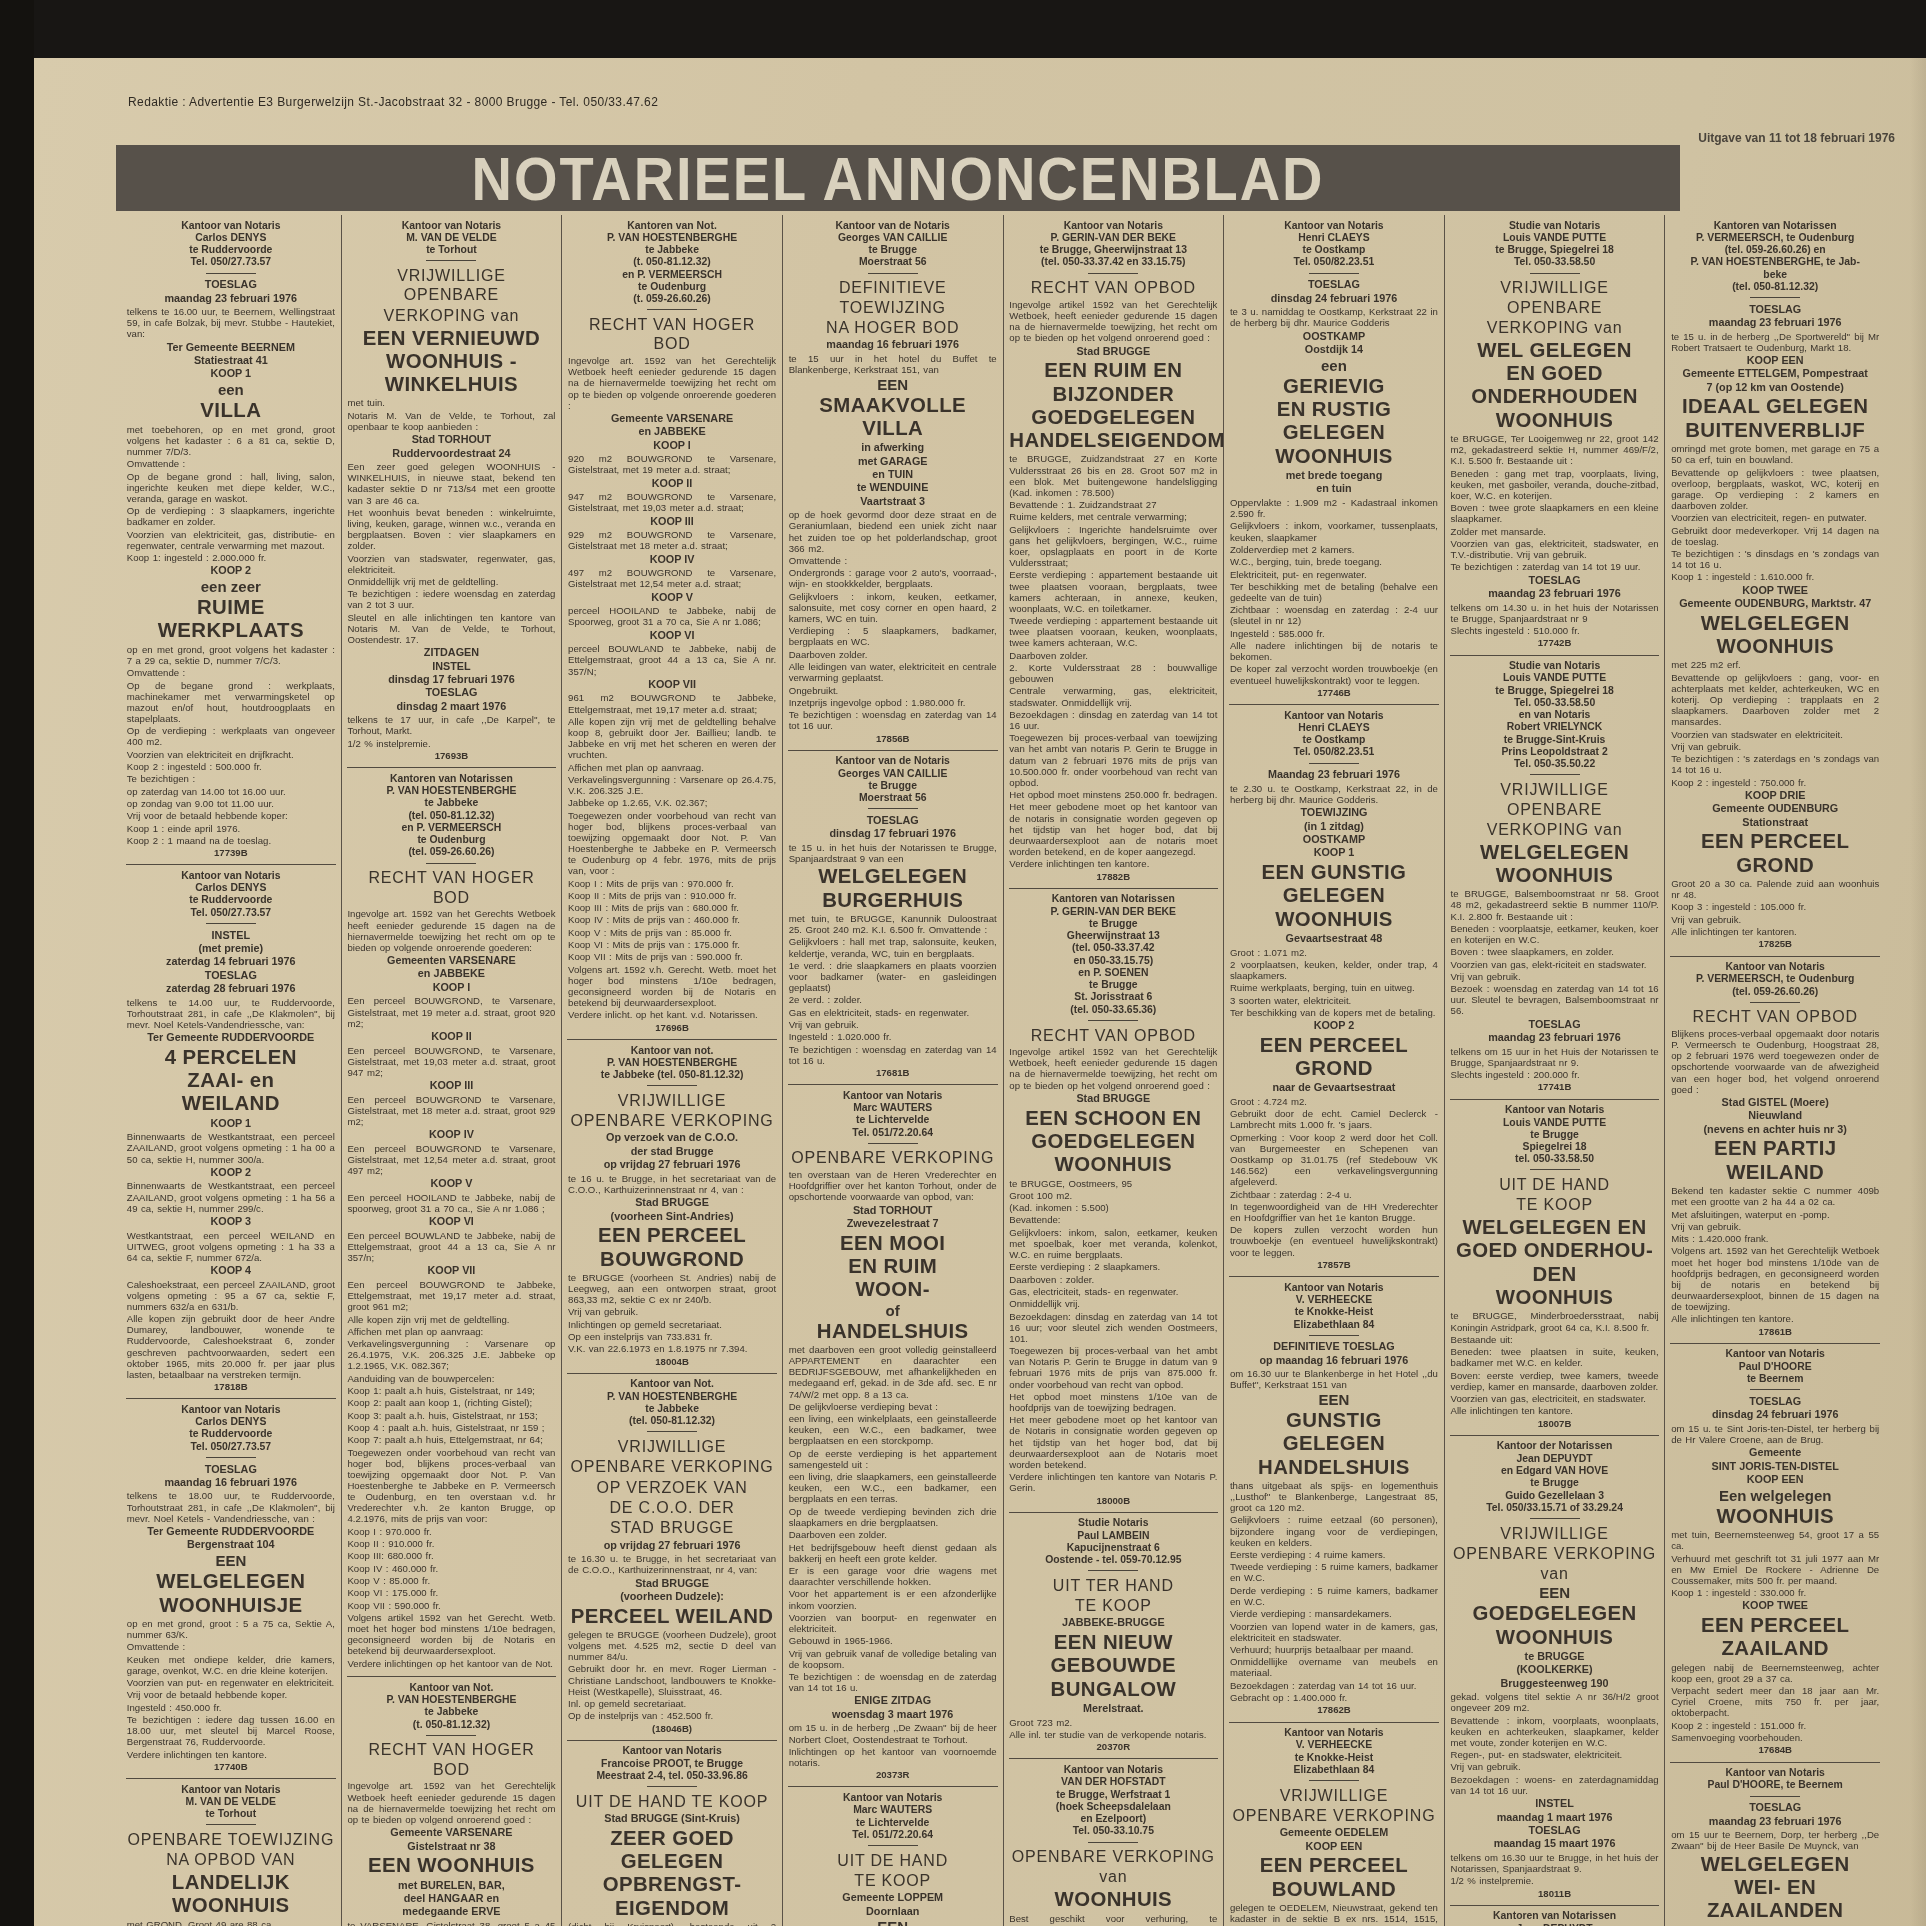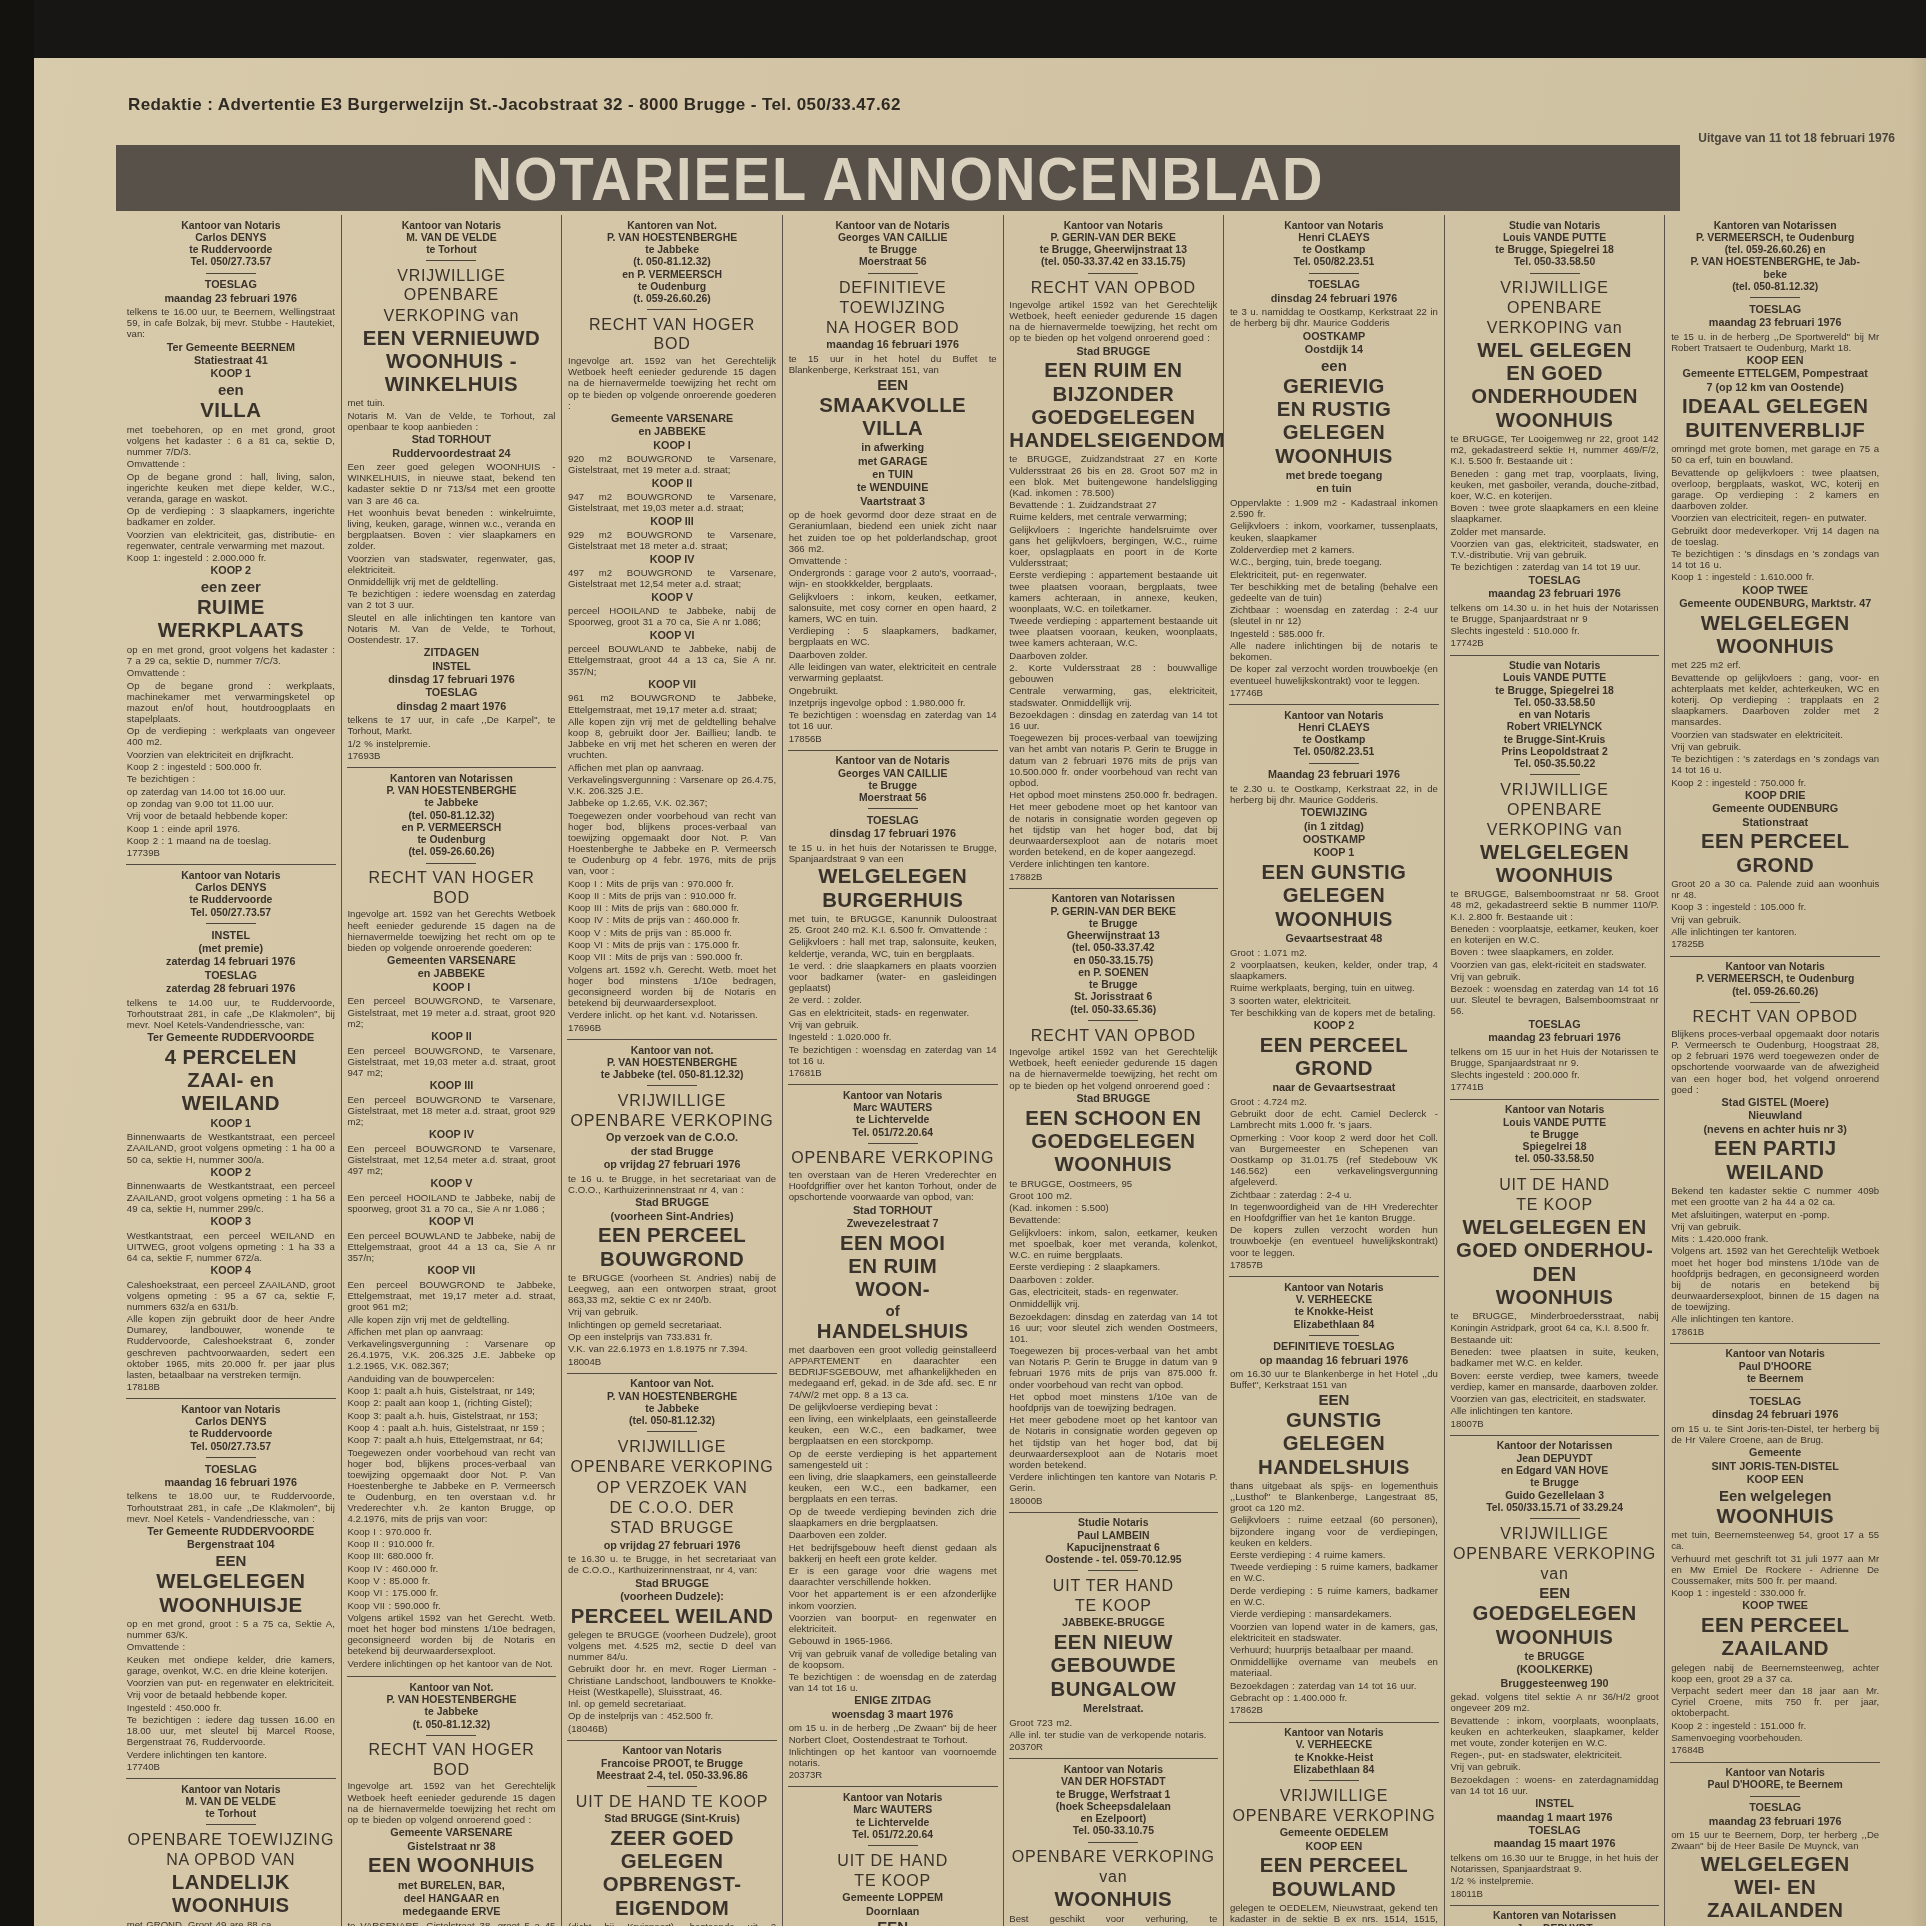--- a/index.html
+++ b/index.html
@@ -8,39 +8,39 @@
   .scan-top{position:absolute;left:0;top:0;width:1968px;height:58px;background:#181614;}
   .scan-left{position:absolute;left:0;top:0;width:34px;height:2654px;background:#14120f;}
   .glare{position:absolute;left:34px;top:58px;width:1934px;height:26px;
          background:linear-gradient(180deg,#efe9da,#ded2b8);}
   .paper{position:absolute;left:34px;top:58px;width:1934px;height:2596px;
          background:linear-gradient(100deg,#d8cbac 0%,#d2c4a4 35%,#cfc2a2 70%,#c6b795 100%);
          color:#3a332b;}
   .paper::after{content:"";position:absolute;right:0;top:0;width:58px;height:100%;
          background:linear-gradient(90deg,rgba(0,0,0,0) 0%,rgba(60,50,35,.25) 70%,rgba(25,20,12,.55) 100%);
          pointer-events:none;}
-  .masthead{position:absolute;left:94px;top:37px;font-weight:bold;font-size:17px;color:#2f2a23;letter-spacing:0.4px;}
+  .masthead{position:absolute;left:94px;top:37px;font-weight:normal;font-size:12px;color:#2f2a23;letter-spacing:0.4px;}
   .issuedate{position:absolute;right:73px;top:49px;font-weight:bold;font-size:12px;color:#4a443b;margin-top:24px;}
   .banner{position:absolute;left:82px;top:87px;width:1564px;height:66px;background:#57514a;
           display:flex;align-items:center;justify-content:center;}
   .banner-title{font-weight:bold;font-size:56px;letter-spacing:1.9px;color:#d9d1bd;white-space:nowrap;
           transform:scaleY(1.08);}
   .columns{position:absolute;left:87px;top:157px;width:1764px;height:2302px;display:flex;}
   .col{flex:1 1 0;min-width:0;padding:0 5px;border-right:1.2px solid #5a5247;overflow:hidden;}
   .col:last-child{border-right:none;}
   .ad{padding:4.6px 0.8px 6.2px;border-bottom:1.2px solid #514a40;}
   .ad:last-child{border-bottom:none;}
   .seg-k{font-weight:bold;text-align:center;font-size:10.4px;line-height:1.18;}
   .seg-r{width:50px;border-top:1.2px solid #4a443b;margin:3.9px auto 4.6px;height:0;}
   .seg-cn{text-align:center;font-size:16px;letter-spacing:0.8px;line-height:1.22;margin:0.8px 0;}
   .seg-c{text-align:center;font-weight:bold;font-size:10.8px;line-height:1.24;}
   .seg-h1{text-align:center;font-weight:bold;font-size:20.4px;line-height:1.03;letter-spacing:0.4px;margin:2.3px 0;}
   .seg-h2{text-align:center;font-weight:bold;font-size:15px;line-height:1.05;margin:1.5px 0;}
   .seg-b{text-align:justify;font-size:9.6px;line-height:1.16;margin:1.2px 0;word-spacing:0.8px;}
-  .seg-i{text-align:left;font-weight:normal;font-size:9.6px;margin-top:0.8px;}
+  .seg-i{text-align:center;font-weight:bold;font-size:9.6px;margin-top:0.8px;}
 </style>
 </head>
 <body>
 
 <div class="scan-top"></div>
 <div class="scan-left"></div>
 <div class="glare"></div>
 
 <div class="paper">
   <div class="masthead">Redaktie :  Advertentie E3 Burgerwelzijn St.-Jacobstraat 32 - 8000 Brugge - Tel. 050/33.47.62</div>

